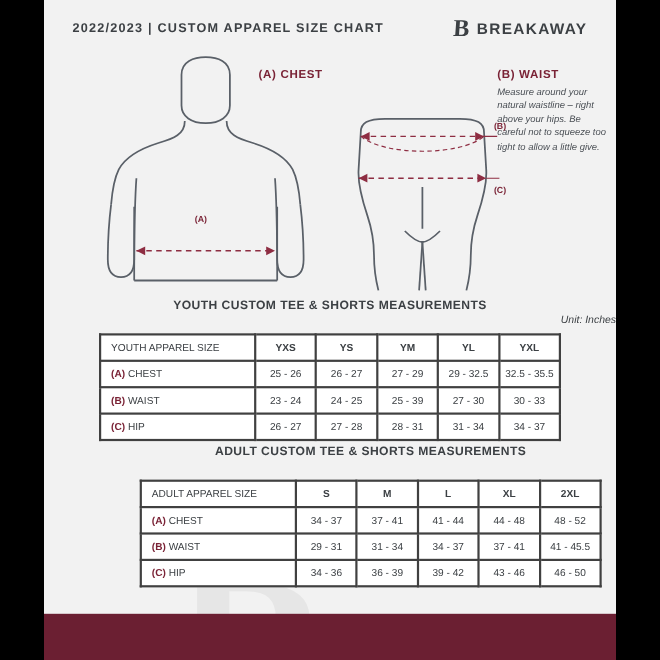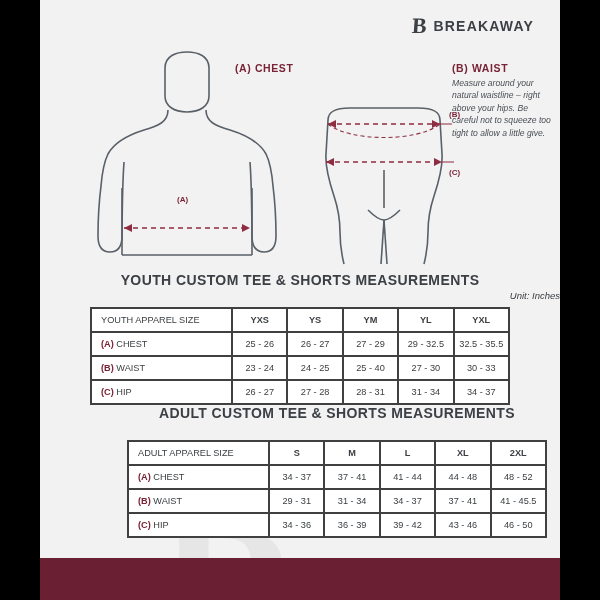--- a/index.html
+++ b/index.html
@@ -107,21 +107,21 @@
   .tag {
     position: absolute;
     font-size: 8px;
     font-weight: bold;
     color: #7a2336;
     font-style: normal;
   }
   
   .section-title {
     text-align: center;
-    font-size: 14px;
+    font-size: 11px;
     font-weight: bold;
     letter-spacing: .4px;
     color: #3c4044;
   }
   .section-sub {
     text-align: right;
     font-size: 9.5px;
     font-style: italic;
     color: #3c4044;
     margin-top: 2px;
@@ -157,20 +157,21 @@
   .blk-adult { position: absolute; left: 0; top: 405px; width: 594px; }
 </style>
 </head>
 <body>
 
 <div class="page">
 
   <div class="watermark">B</div>
 
   <div class="header">
+    <div class="header-title">2022/2023  |  CUSTOM APPAREL SIZE CHART</div>
     <div class="brand">
       <div class="brand-mark">B</div>
       <div class="brand-name">BREAKAWAY</div>
     </div>
   </div>
 
   <div class="diagram">
 
     <svg width="520" height="215" style="position:absolute;left:0;top:0;">
 
@@ -257,21 +258,21 @@
           <td>25 - 26</td>
           <td>26 - 27</td>
           <td>27 - 29</td>
           <td>29 - 32.5</td>
           <td>32.5 - 35.5</td>
         </tr>
         <tr>
           <td class="rowhead"><span class="accent">(B)</span><span> WAIST</span></td>
           <td>23 - 24</td>
           <td>24 - 25</td>
-          <td>25 - 40</td>
+          <td>25 - 39</td>
           <td>27 - 30</td>
           <td>30 - 33</td>
         </tr>
         <tr>
           <td class="rowhead"><span class="accent">(C)</span><span> HIP</span></td>
           <td>26 - 27</td>
           <td>27 - 28</td>
           <td>28 - 31</td>
           <td>31 - 34</td>
           <td>34 - 37</td>

